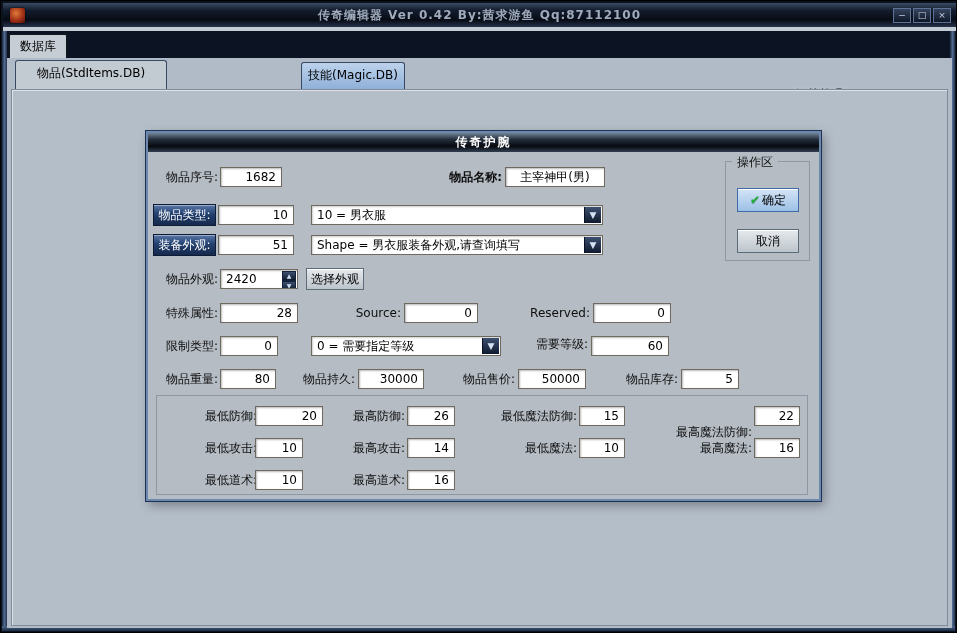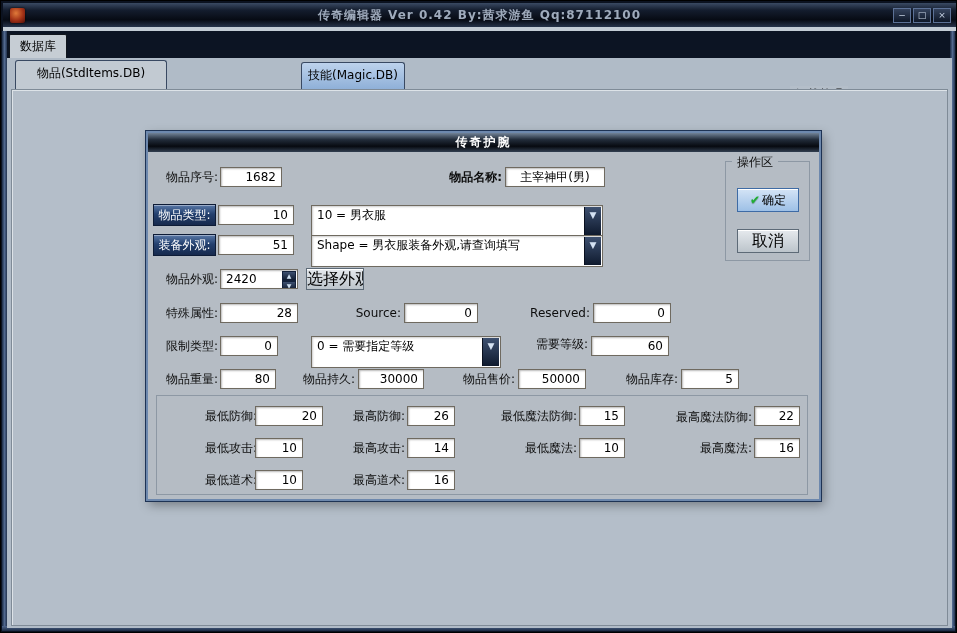--- a/index.html
+++ b/index.html
@@ -36,32 +36,32 @@
   .subtab.active { top:59px; height:29px; background:#c2cad2; z-index:4; }
   .panel { position:absolute; left:10px; top:88px; width:937px; height:537px; background:#b4bec9;
     border:1px solid #7f8b97; box-shadow:inset 1px 1px 0 #dde3e8; z-index:1; }
 
   
   .group { position:absolute; border:1px solid #8d98a4; }
   .gtitle { position:absolute; top:-8px; background:#b4bec9; padding:0 5px; font-size:12px; color:#111; white-space:nowrap; }
 
   
   .btn { background:linear-gradient(180deg,#e6eaee,#bcc4cb); border:1px solid #5d6a77;
-    box-shadow:inset 0 1px 0 #fff; font-size:16px; text-align:center; color:#000; cursor:default;
+    box-shadow:inset 0 1px 0 #fff; font-size:12px; text-align:center; color:#000; cursor:default;
     white-space:nowrap; overflow:hidden; }
   .lab { position:absolute; height:20px; line-height:20px; font-size:12px; color:#0d0d0d; text-align:right;
     white-space:nowrap; overflow:hidden; }
   .inp { position:absolute; height:20px; background:#fff; border:1px solid #6f6a60;
     box-shadow:inset 1px 1px 2px rgba(0,0,0,.28); font-size:12px; line-height:18px; padding:0 5px;
     text-align:right; color:#000; white-space:nowrap; overflow:hidden; }
   .inp.center { text-align:center; } .inp.left { text-align:left; }
   .hlab { position:absolute; height:22px; line-height:20px; font-size:12px; text-align:center; color:#fff;
     background:linear-gradient(180deg,#5a79a8,#23406f 45%,#16294d); border:1px solid #0d1b36;
     box-shadow:inset 0 1px 0 rgba(255,255,255,.4); white-space:nowrap; overflow:hidden; }
-  .combo { position:absolute; height:32px; background:#fff; border:1px solid #6f6a60;
+  .combo { position:absolute; height:20px; background:#fff; border:1px solid #6f6a60;
     box-shadow:inset 1px 1px 2px rgba(0,0,0,.2); font-size:12px; line-height:18px; padding:0 22px 0 5px;
     color:#000; white-space:nowrap; overflow:hidden; }
   .carrow { position:absolute; right:1px; top:1px; bottom:1px; width:17px; text-align:center;
     background:linear-gradient(180deg,#3d5070,#0f1a2e); color:#d5e2f2; font-size:9px; line-height:17px;
     border-left:1px solid #09101f; }
   .spin { position:absolute; right:1px; top:1px; width:14px; height:16px; display:flex; flex-direction:column; }
   .sbtn { flex:1; background:linear-gradient(180deg,#3d5070,#0f1a2e); color:#cfe0f0; font-size:6px;
     line-height:8px; text-align:center; border:1px solid #13213a; }
 
   
@@ -739,21 +739,21 @@
     <div class="inp" style="left:533px;top:236px;width:58px;">5</div>
 
     <div class="stats">
         <div class="srow" style="top: 10px;">
           <div class="lab" style="left:6px;top:0;width:94px">最低防御:</div>
           <div class="inp" style="left:98px;top:0;width:68px">20</div>
           <div class="lab" style="left:160px;top:0;width:88px">最高防御:</div>
           <div class="inp" style="left:250px;top:0;width:48px">26</div>
           <div class="lab" style="left:310px;top:0;width:110px">最低魔法防御:</div>
           <div class="inp" style="left:422px;top:0;width:46px">15</div>
-          <div class="lab" style="left:480px;top:1px;width:115px">最高魔法防御:</div>
+          <div class="lab" style="left:480px;top:16px;width:115px">最高魔法防御:</div>
           <div class="inp" style="left:597px;top:0;width:46px">22</div>
         </div>
         <div class="srow" style="top: 42px;">
           <div class="lab" style="left:6px;top:0;width:94px">最低攻击:</div>
           <div class="inp" style="left:98px;top:0;width:48px">10</div>
           <div class="lab" style="left:160px;top:0;width:88px">最高攻击:</div>
           <div class="inp" style="left:250px;top:0;width:48px">14</div>
           <div class="lab" style="left:310px;top:0;width:110px">最低魔法:</div>
           <div class="inp" style="left:422px;top:0;width:46px">10</div>
           <div class="lab" style="left:480px;top:0;width:115px">最高魔法:</div>

